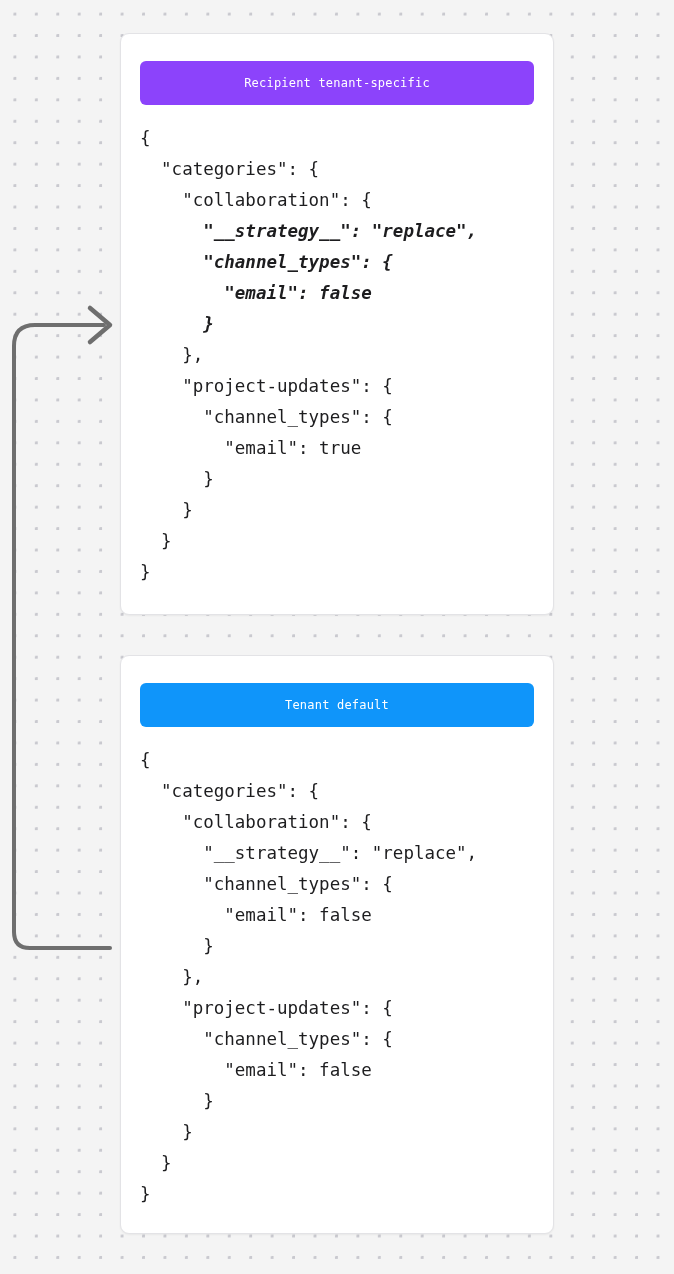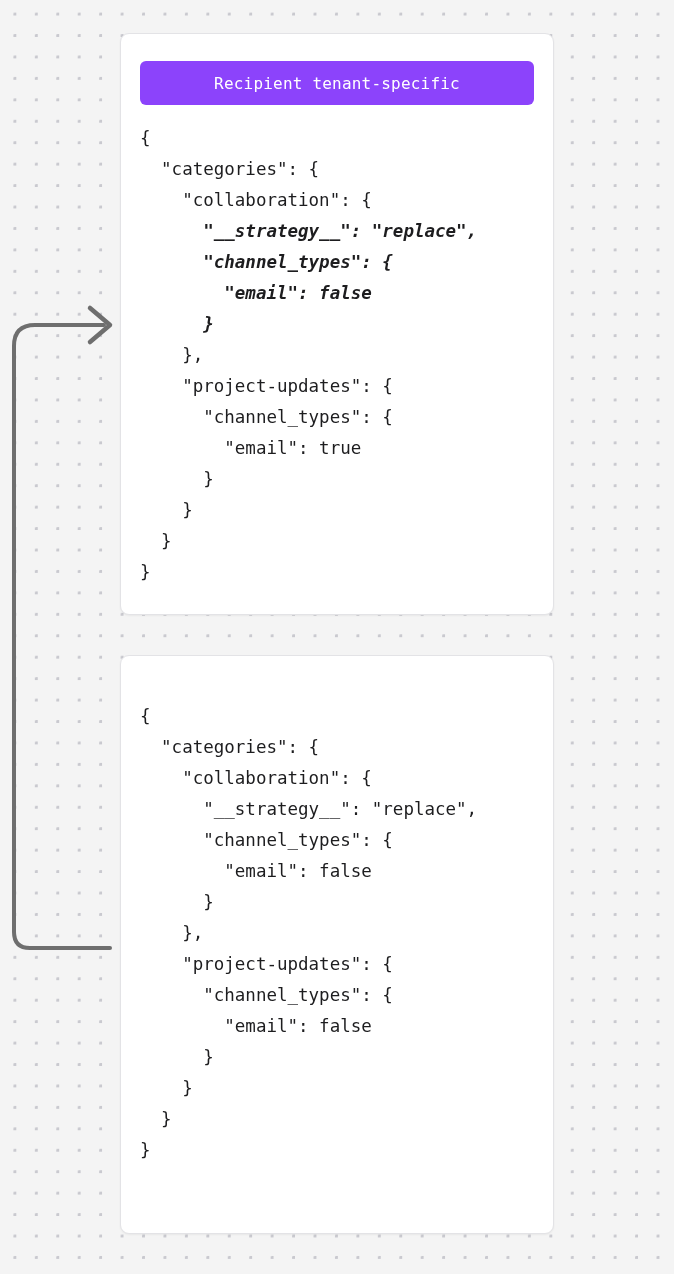--- a/index.html
+++ b/index.html
@@ -61,21 +61,21 @@
   #card-tenant    { top: 655px; height: 579px; }
 
   .card-header {
     height: 44px;
     border-radius: 6px;
     display: flex;
     align-items: center;
     justify-content: center;
     color: #ffffff;
     font-family: "DejaVu Sans Mono", monospace;
-    font-size: 16px;
+    font-size: 12px;
     letter-spacing: 0.2px;
     font-weight: 400;
     user-select: none;
   }
 
   .code-block {
     margin: 0;
     padding: 0;
     margin-top: 18px;
     font-family: "DejaVu Sans Mono", monospace;
@@ -106,16 +106,17 @@
     <path d="M 110 648 L 30 648 Q 14 648 14 632 L 14 46 Q 14 25 35 25 L 104 25" stroke="#6e6e6e" stroke-width="4" fill="none" stroke-linecap="round" stroke-linejoin="round"></path>
     <path d="M 90 8 L 110 25 L 90 42" stroke="#6e6e6e" stroke-width="4.5" fill="none" stroke-linecap="round" stroke-linejoin="round"></path>
   </svg>
 
   <div class="card" id="card-recipient">
     <div class="card-header" id="header-recipient" style="background: rgb(140, 67, 251); color: rgb(255, 255, 255);">Recipient tenant-specific</div>
     <pre class="code-block" id="code-recipient"><span class="code-line">{</span><span class="code-line">  "categories": {</span><span class="code-line">    "collaboration": {</span><span class="code-line hl">      "__strategy__": "replace",</span><span class="code-line hl">      "channel_types": {</span><span class="code-line hl">        "email": false</span><span class="code-line hl">      }</span><span class="code-line">    },</span><span class="code-line">    "project-updates": {</span><span class="code-line">      "channel_types": {</span><span class="code-line">        "email": true</span><span class="code-line">      }</span><span class="code-line">    }</span><span class="code-line">  }</span><span class="code-line">}</span></pre>
   </div>
 
   <div class="card" id="card-tenant">
+    <div class="card-header" id="header-tenant" style="background: rgb(15, 149, 250); color: rgb(255, 255, 255);">Tenant default</div>
     <pre class="code-block" id="code-tenant"><span class="code-line">{</span><span class="code-line">  "categories": {</span><span class="code-line">    "collaboration": {</span><span class="code-line">      "__strategy__": "replace",</span><span class="code-line">      "channel_types": {</span><span class="code-line">        "email": false</span><span class="code-line">      }</span><span class="code-line">    },</span><span class="code-line">    "project-updates": {</span><span class="code-line">      "channel_types": {</span><span class="code-line">        "email": false</span><span class="code-line">      }</span><span class="code-line">    }</span><span class="code-line">  }</span><span class="code-line">}</span></pre>
   </div>
 
 </div>
 
 </body></html>

